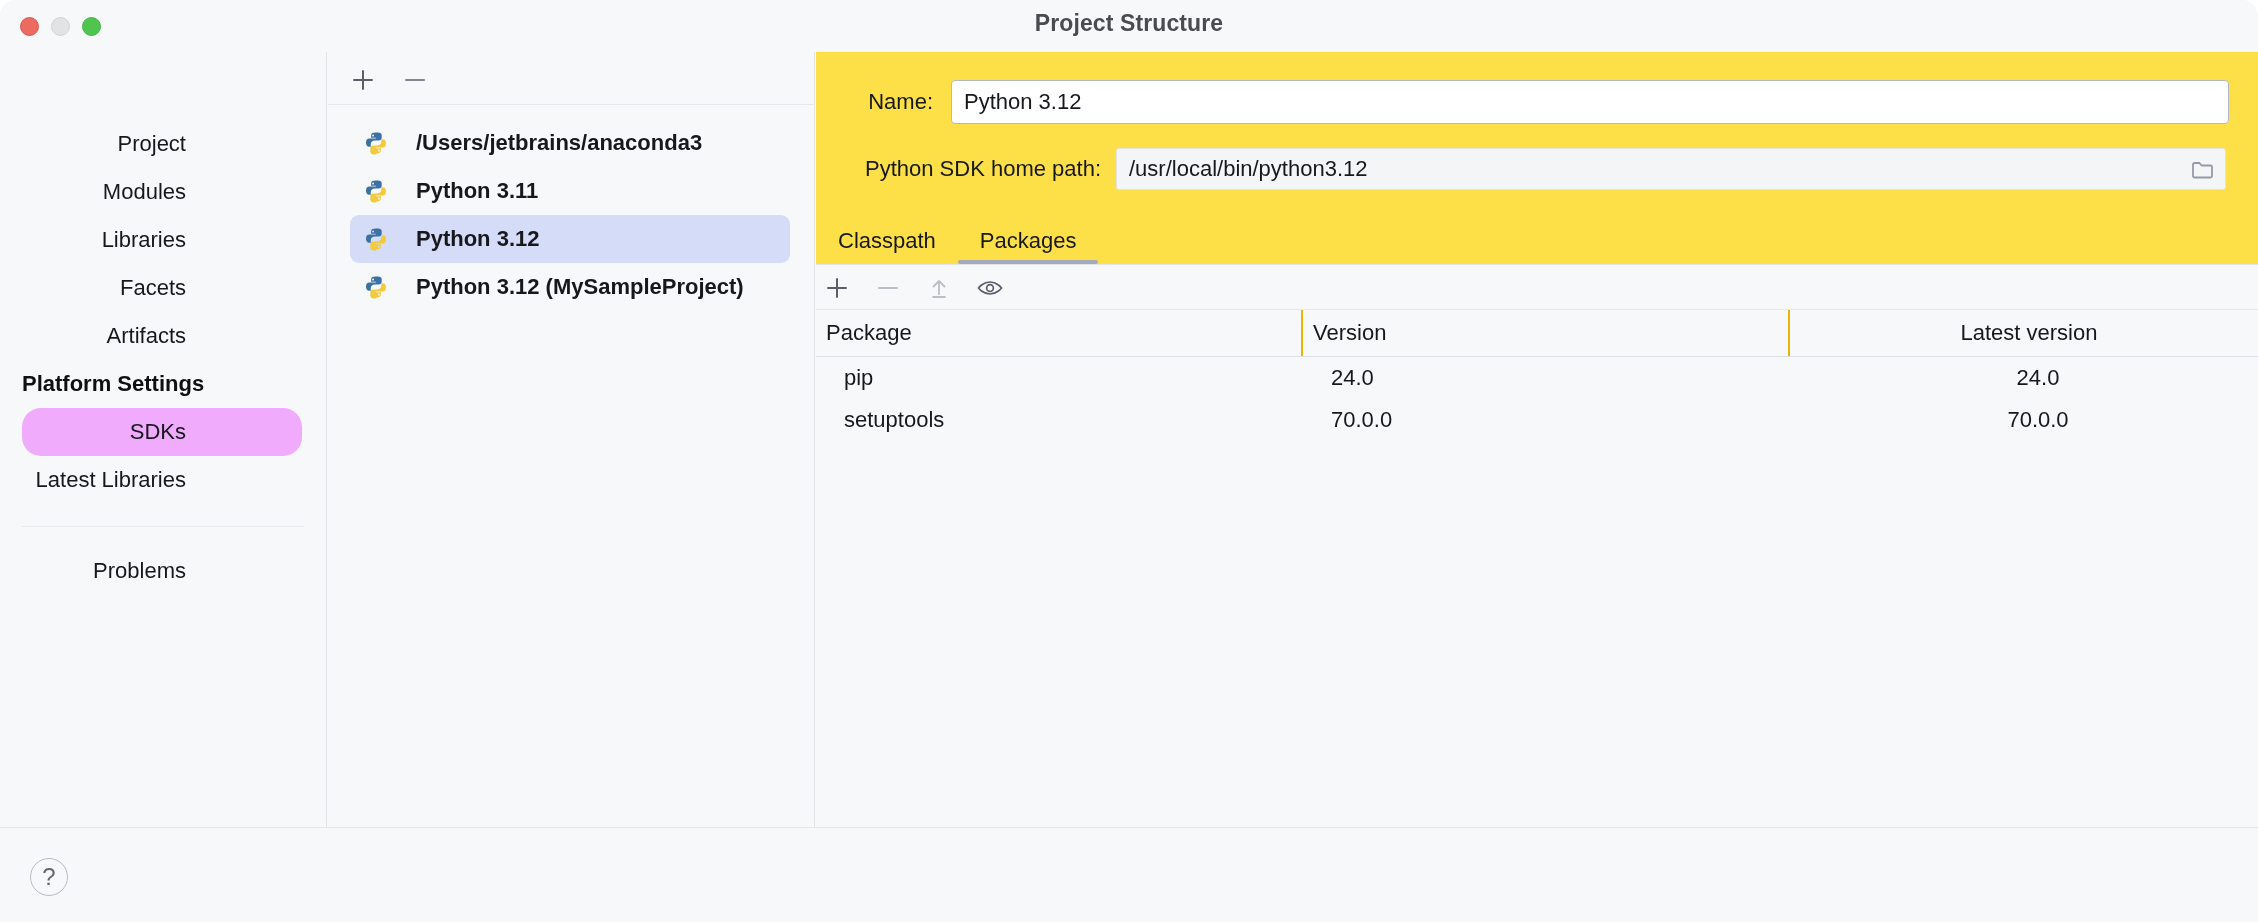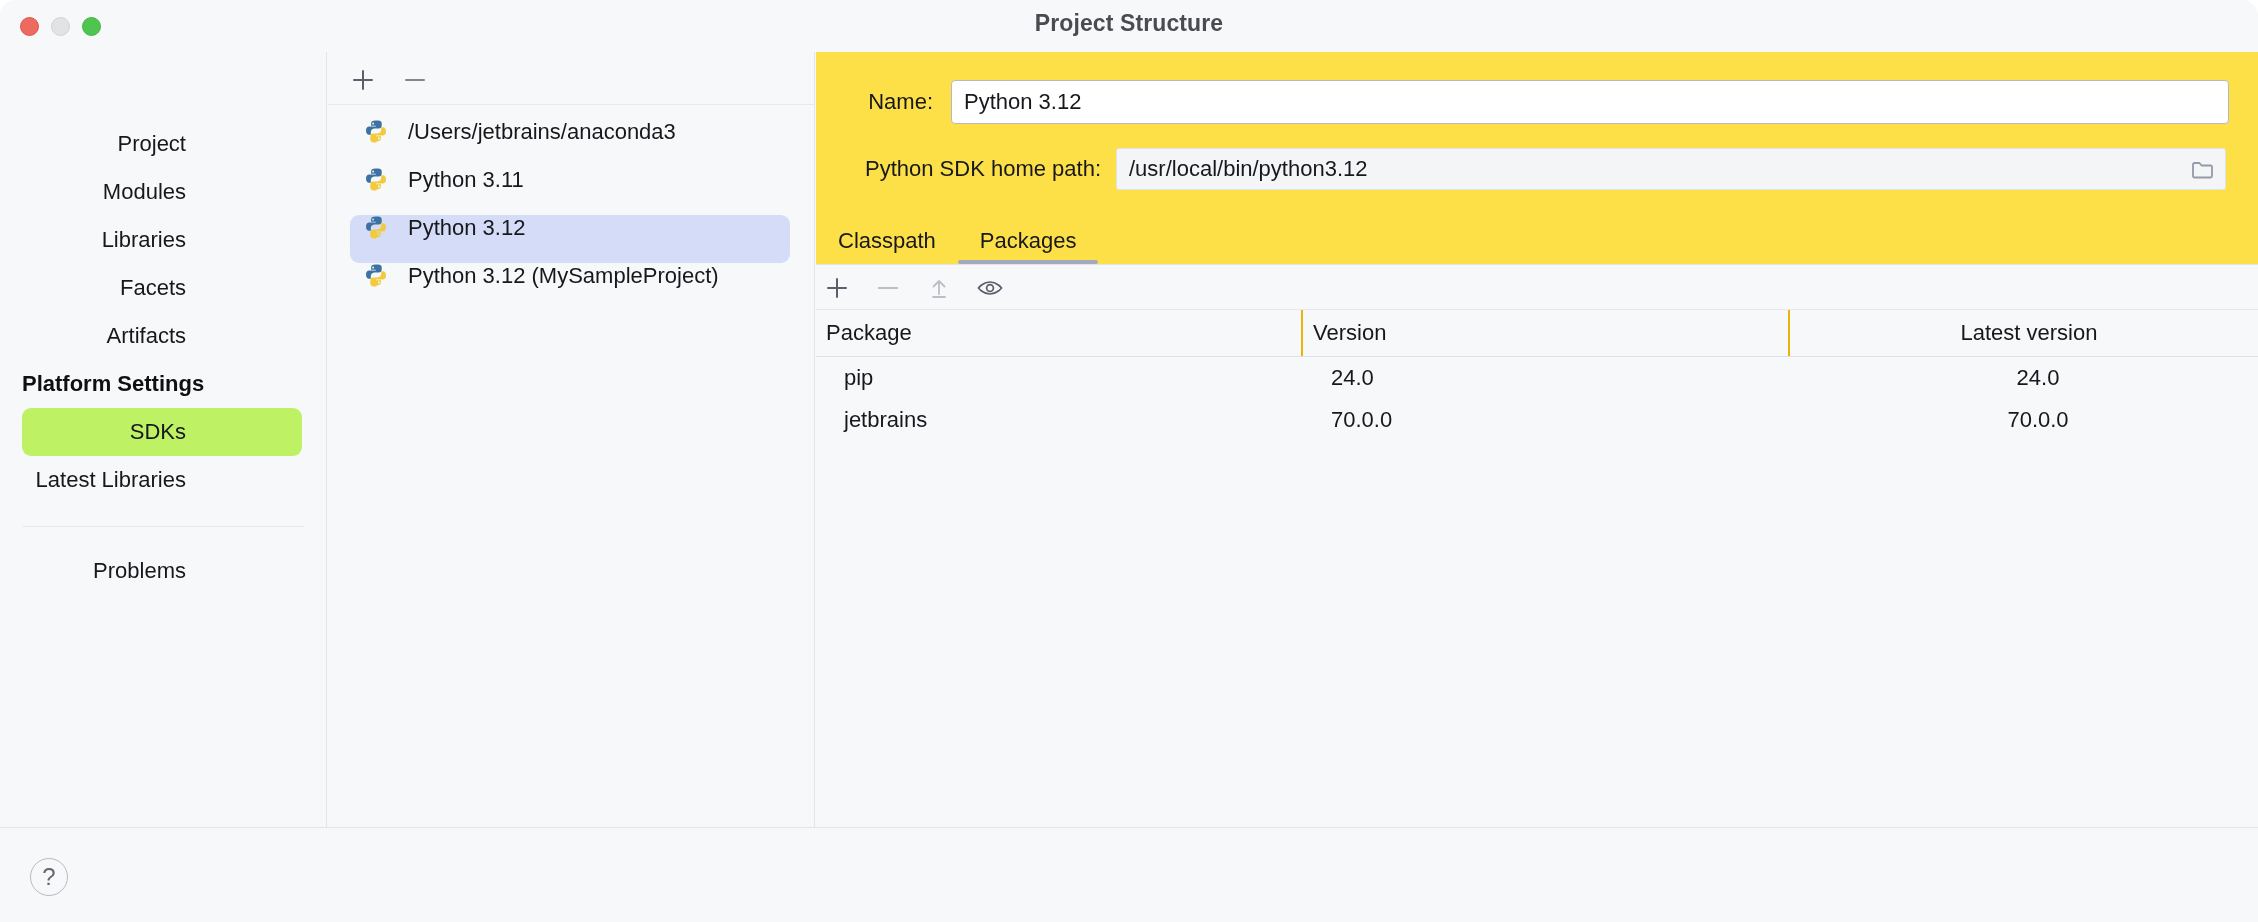--- a/index.html
+++ b/index.html
@@ -84,21 +84,21 @@
     font-size: 22px;
     color: #17181c;
     height: 48px;
     line-height: 48px;
     text-align: right;
     padding-right: 116px;
     margin: 0 24px 0 22px;
     border-radius: 9px;
     white-space: nowrap;
   }
-  .side-item.selected { background: #bef264; }
+  .side-item.selected { background: #f0abfc; border-radius: 19px; }
   .side-sep {
     margin: 22px 22px 20px 22px;
     height: 1px;
     background: #e8e9ec;
   }
   #sidebar .sb-inner { padding-top: 68px; }
 
   
   #sdk-panel {
     position: absolute;
@@ -115,26 +115,27 @@
   }
   .tb-btn {
     position: absolute;
     top: 11px;
     width: 34px; height: 34px;
     display: flex; align-items: center; justify-content: center;
   }
   #sdk-list { padding-top: 14px; }
   .sdk-row {
     display: flex;
-    align-items: flex-start;
+    align-items: center;
     height: 48px;
     margin: 0 24px 0 22px;
     padding-left: 14px;
     border-radius: 9px;
-    gap: 20px;
+    gap: 28px;
+    font-weight: bold;
   }
   .sdk-row.selected { background: #d4dcf7; }
   .sdk-row-label {
     font-size: 22px;
     color: #17181c;
     white-space: nowrap;
   }
   .py-icon { width: 24px; height: 24px; flex: 0 0 24px; display:block; }
 
   
@@ -480,21 +481,21 @@
         <div class="th col-0">Package</div>
         <div class="th col-1">Version</div>
         <div class="th col-2">Latest version</div>
       </div>
       <div class="pkg-row">
         <div class="td col-0">pip</div>
         <div class="td col-1">24.0</div>
         <div class="td col-2">24.0</div>
       </div>
       <div class="pkg-row">
-        <div class="td col-0">jetbrains</div>
+        <div class="td col-0">setuptools</div>
         <div class="td col-1">70.0.0</div>
         <div class="td col-2">70.0.0</div>
       </div>
     </div>
   </div>
 
   <div id="footer">
     <div id="help-btn">?</div>
   </div>
 

